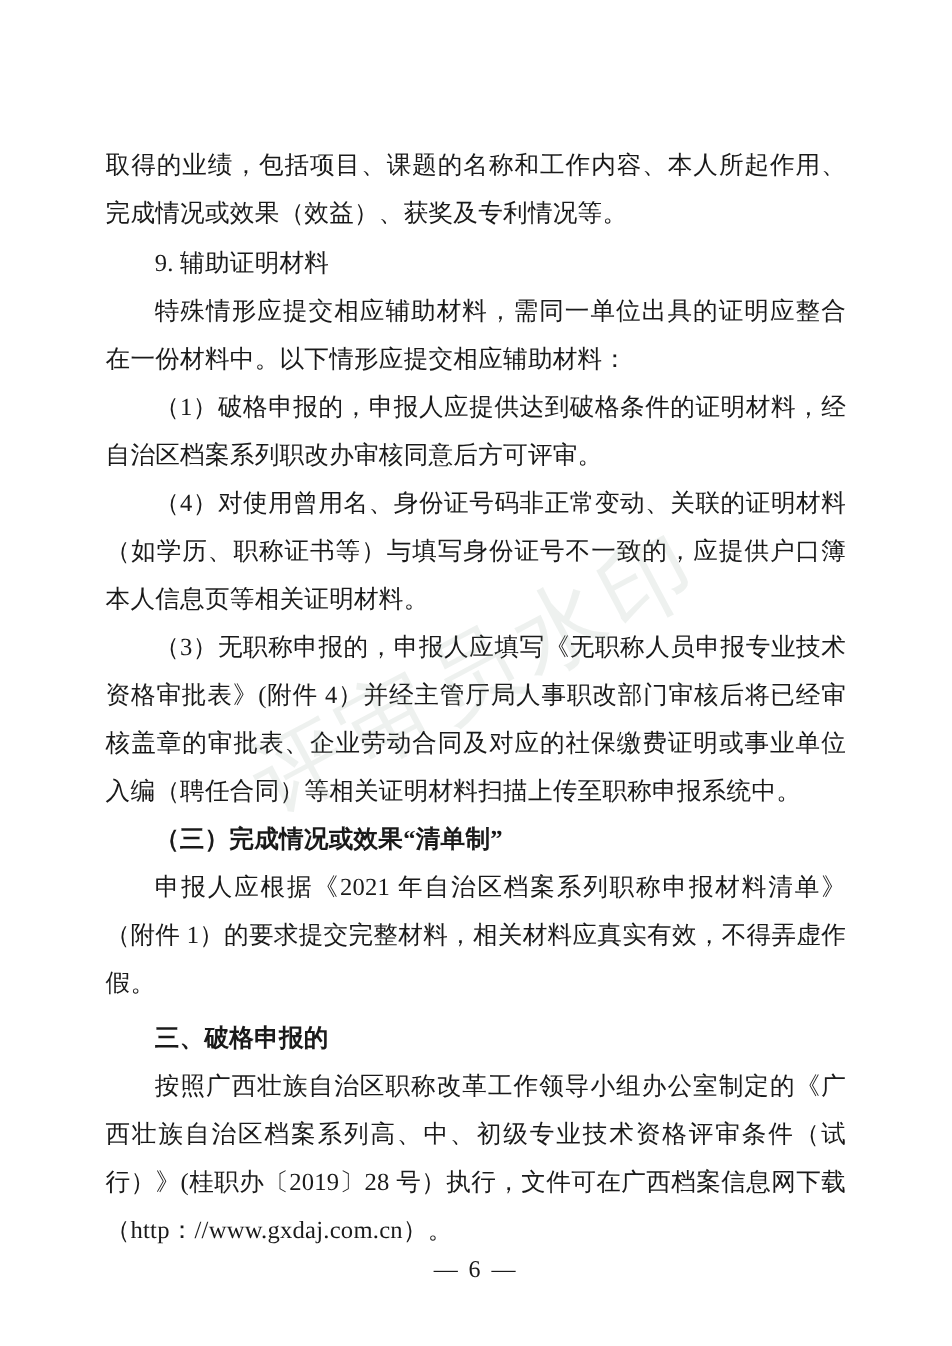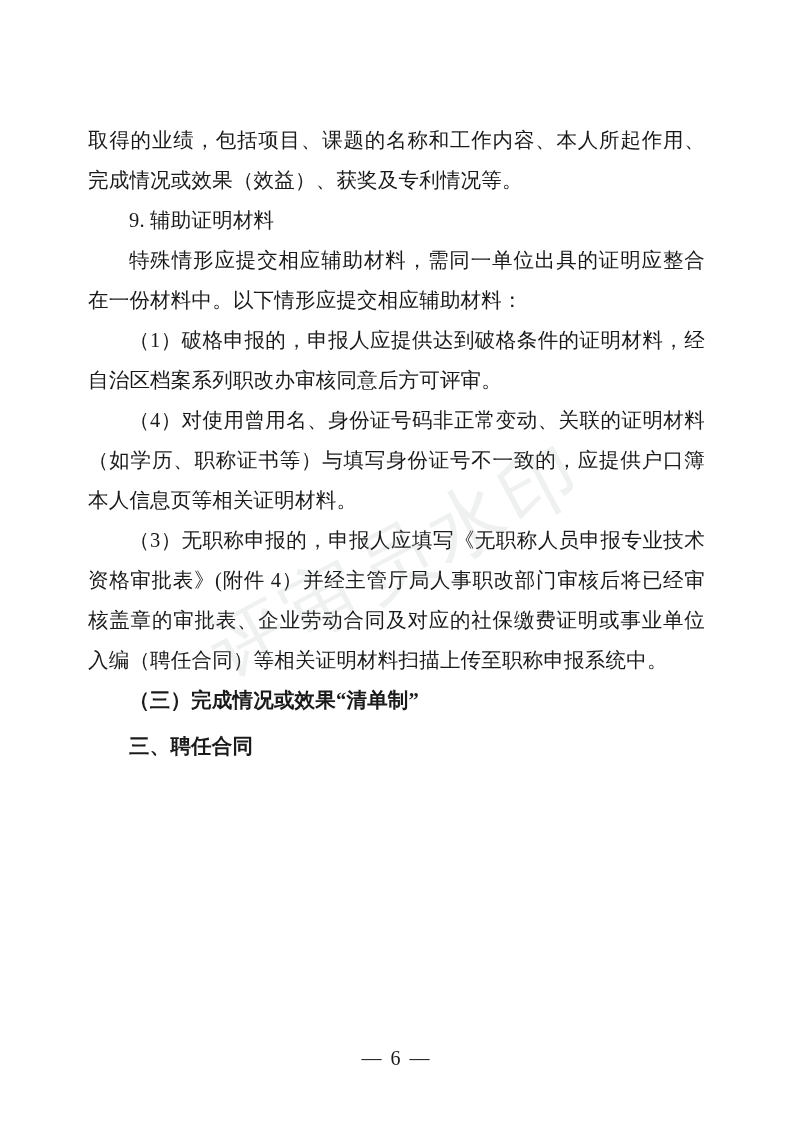--- a/index.html
+++ b/index.html
@@ -55,20 +55,21 @@
     line-height: 40px;
     text-align: justify;
     text-justify: inter-ideograph;
     letter-spacing: 0.2px;
   }
   p.indent {
     text-indent: 41px;
   }
   p.noindent {
     text-indent: 0;
+    font-family: Liberation Mono, monospace;
   }
   p.bold-head {
     font-weight: bold;
     text-indent: 41px;
   }
   .section-title {
     font-weight: bold;
     text-indent: 41px;
     font-size: 20.5px;
     line-height: 40px;
@@ -95,17 +96,19 @@
   </div>
 
   <div class="body-text">
     <p class="noindent">取得的业绩，包括项目、课题的名称和工作内容、本人所起作用、完成情况或效果（效益）、获奖及专利情况等。</p>
     <p class="indent">9. 辅助证明材料</p>
     <p class="indent">特殊情形应提交相应辅助材料，需同一单位出具的证明应整合在一份材料中。以下情形应提交相应辅助材料：</p>
     <p class="indent">（1）破格申报的，申报人应提供达到破格条件的证明材料，经自治区档案系列职改办审核同意后方可评审。</p>
     <p class="indent">（4）对使用曾用名、身份证号码非正常变动、关联的证明材料（如学历、职称证书等）与填写身份证号不一致的，应提供户口簿本人信息页等相关证明材料。</p>
     <p class="indent">（3）无职称申报的，申报人应填写《无职称人员申报专业技术资格审批表》(附件 4）并经主管厅局人事职改部门审核后将已经审核盖章的审批表、企业劳动合同及对应的社保缴费证明或事业单位入编（聘任合同）等相关证明材料扫描上传至职称申报系统中。</p>
     <p class="bold-head">（三）完成情况或效果“清单制”</p>
-    <p class="section-title">三、聘任合同</p>
+    <p class="indent">申报人应根据《2021 年自治区档案系列职称申报材料清单》（附件 1）的要求提交完整材料，相关材料应真实有效，不得弄虚作假。</p>
+    <p class="section-title">三、破格申报的</p>
+    <p class="indent">按照广西壮族自治区职称改革工作领导小组办公室制定的《广西壮族自治区档案系列高、中、初级专业技术资格评审条件（试行）》(桂职办〔2019〕28 号）执行，文件可在广西档案信息网下载（http：//www.gxdaj.com.cn）。</p>
   </div>
 
   <div class="pagenum">— 6 —</div>
 </div>
 
 </body></html>

